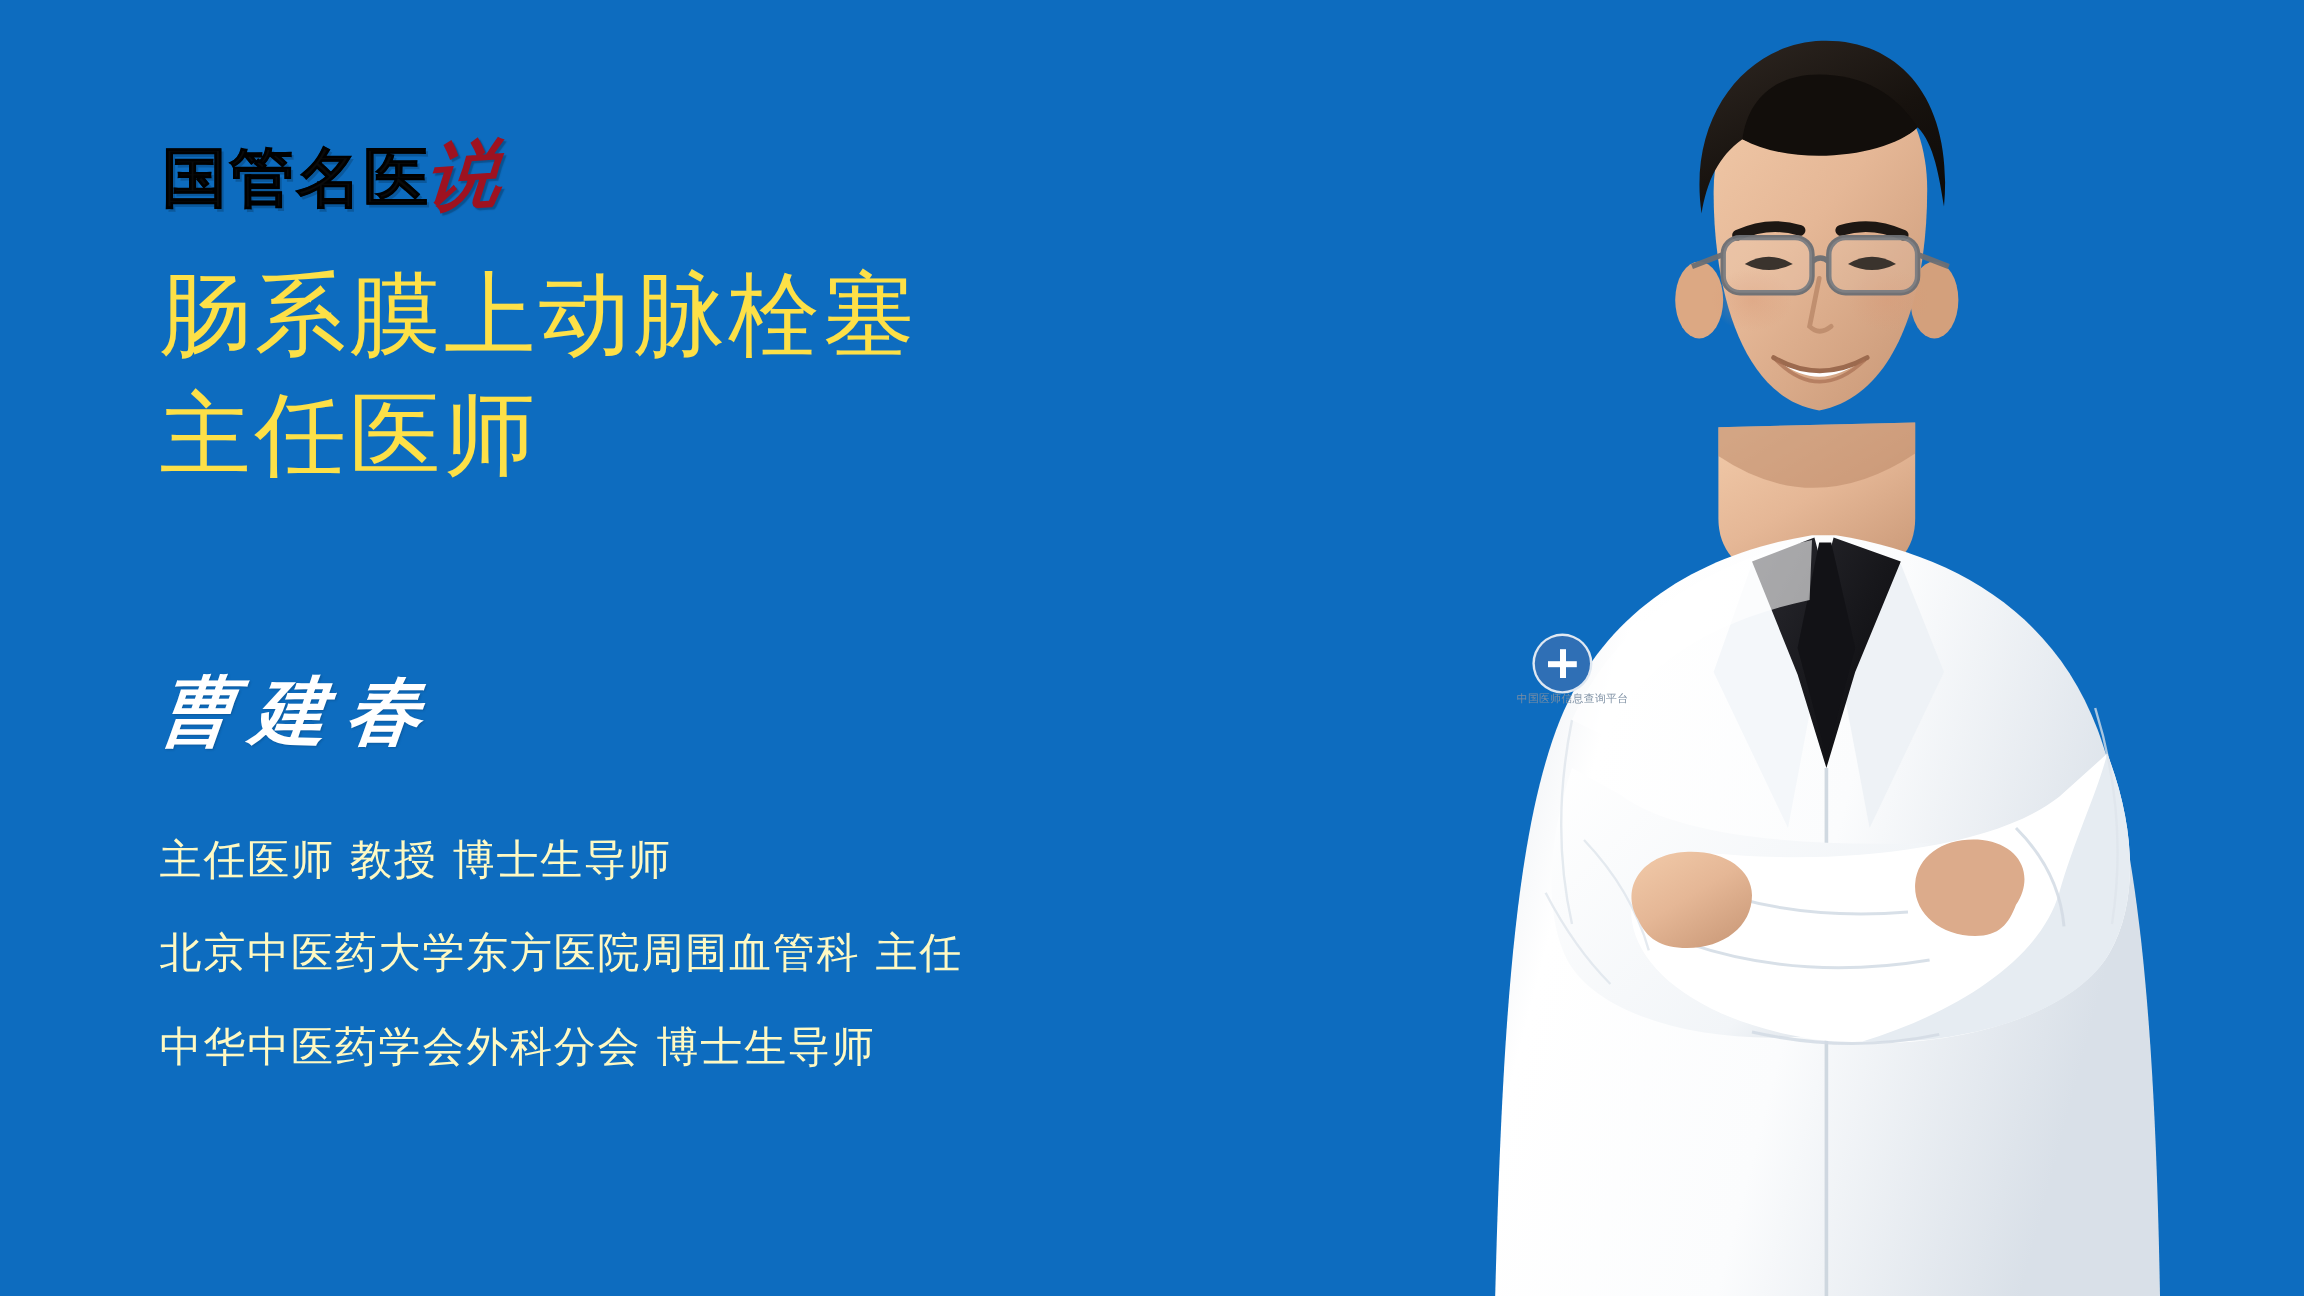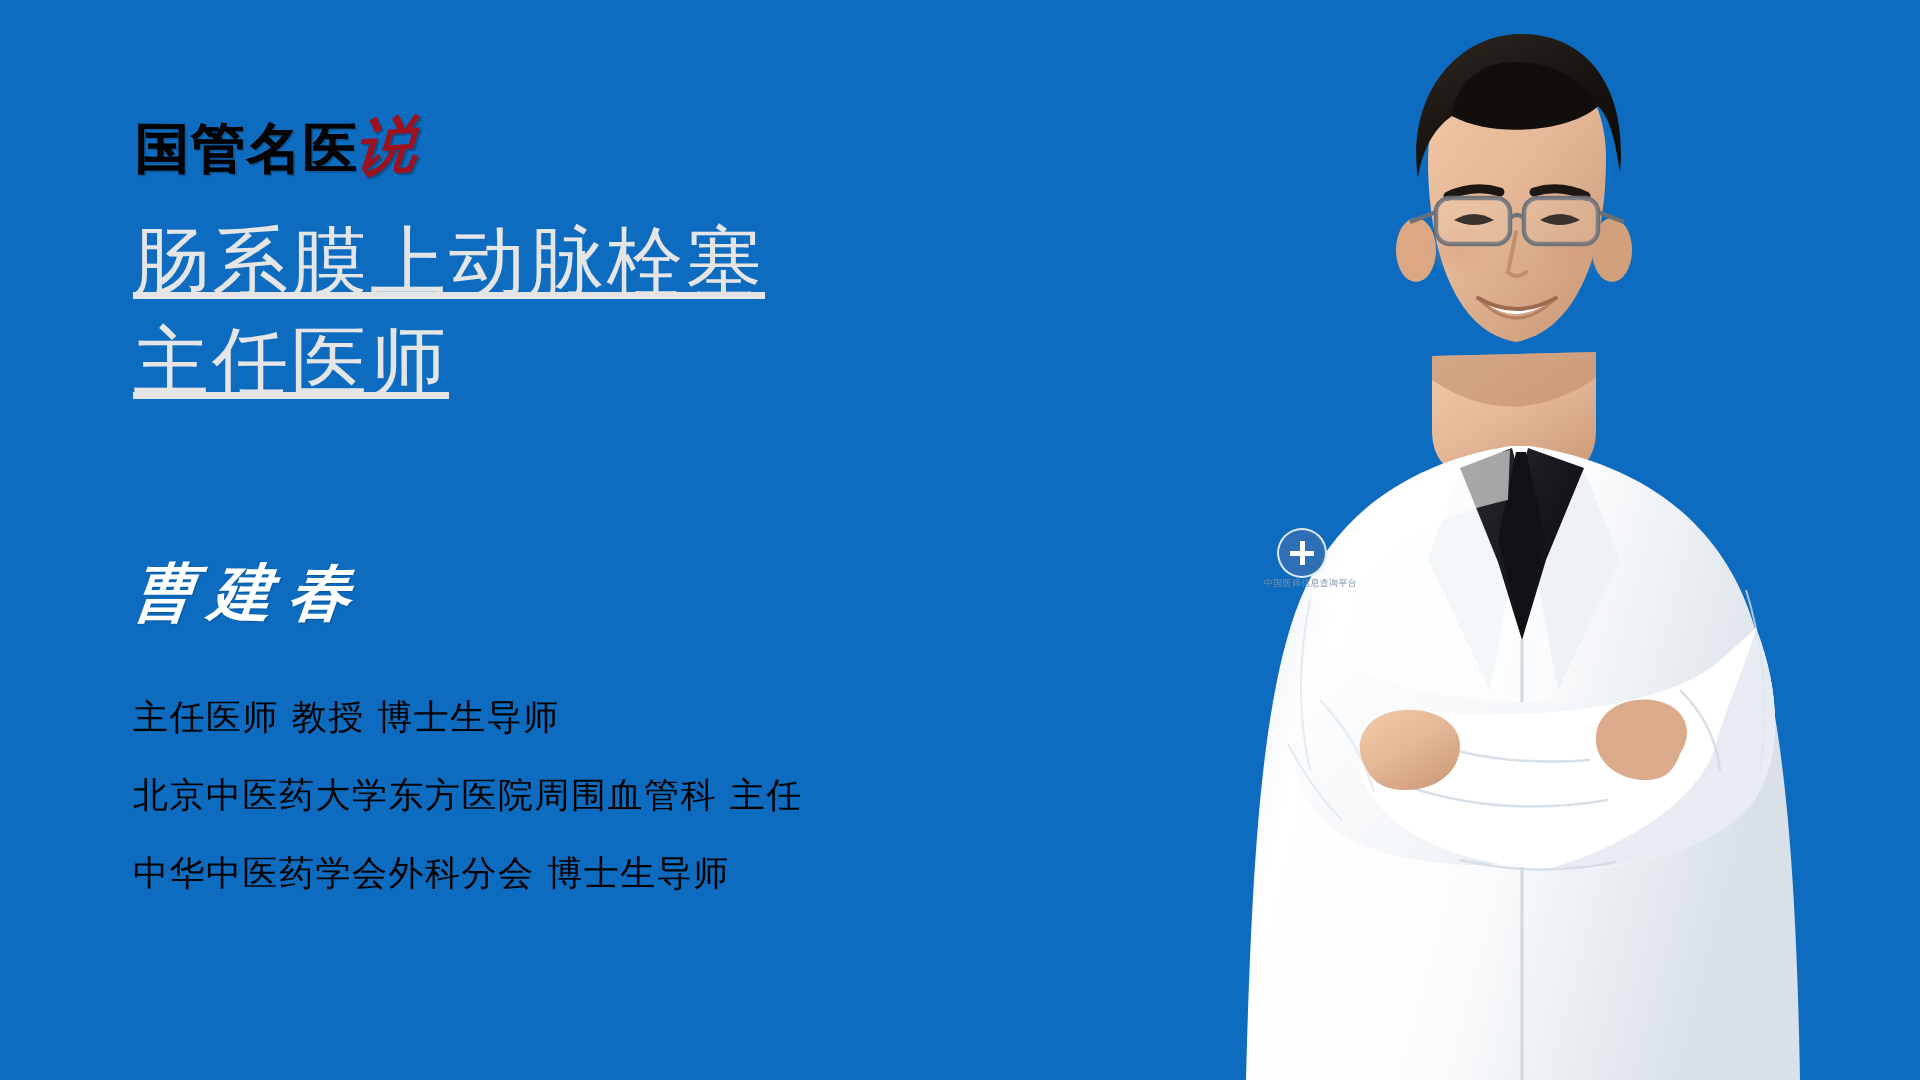--- a/index.html
+++ b/index.html
@@ -55,28 +55,27 @@
     text-shadow:2px 2px 1px rgba(0,0,0,.25);
   }
 
   
   #video-title {
     position:absolute;
     left:133px; top:212px;
     width:920px;
   }
   #video-title .title-line {
-    color:#e5e5e5;
+    color:#fde047;
     font-size:76px;
     font-weight:400;
     letter-spacing:3px;
     line-height:1.32;
     white-space:nowrap;
     font-family:"DejaVu Sans","Liberation Sans",sans-serif;
-    text-decoration:underline;
   }
 
   
   #doctor-name {
     position:absolute;
     left:133px; top:562px;
     color:#ffffff;
     font-family:"DejaVu Serif","Liberation Serif",serif;
     font-size:62px;
     font-weight:700;
@@ -87,21 +86,21 @@
     text-shadow:1px 1px 2px rgba(0,0,0,.18);
   }
 
   
   #credentials {
     position:absolute;
     left:133px; top:700px;
     width:950px;
   }
   #credentials .cred-line {
-    color:#000000;
+    color:#fef9c3;
     font-size:35px;
     font-weight:400;
     letter-spacing:1.5px;
     line-height:1;
     margin-bottom:43px;
     white-space:nowrap;
     font-family:"DejaVu Sans","Liberation Sans",sans-serif;
   }
 
   

